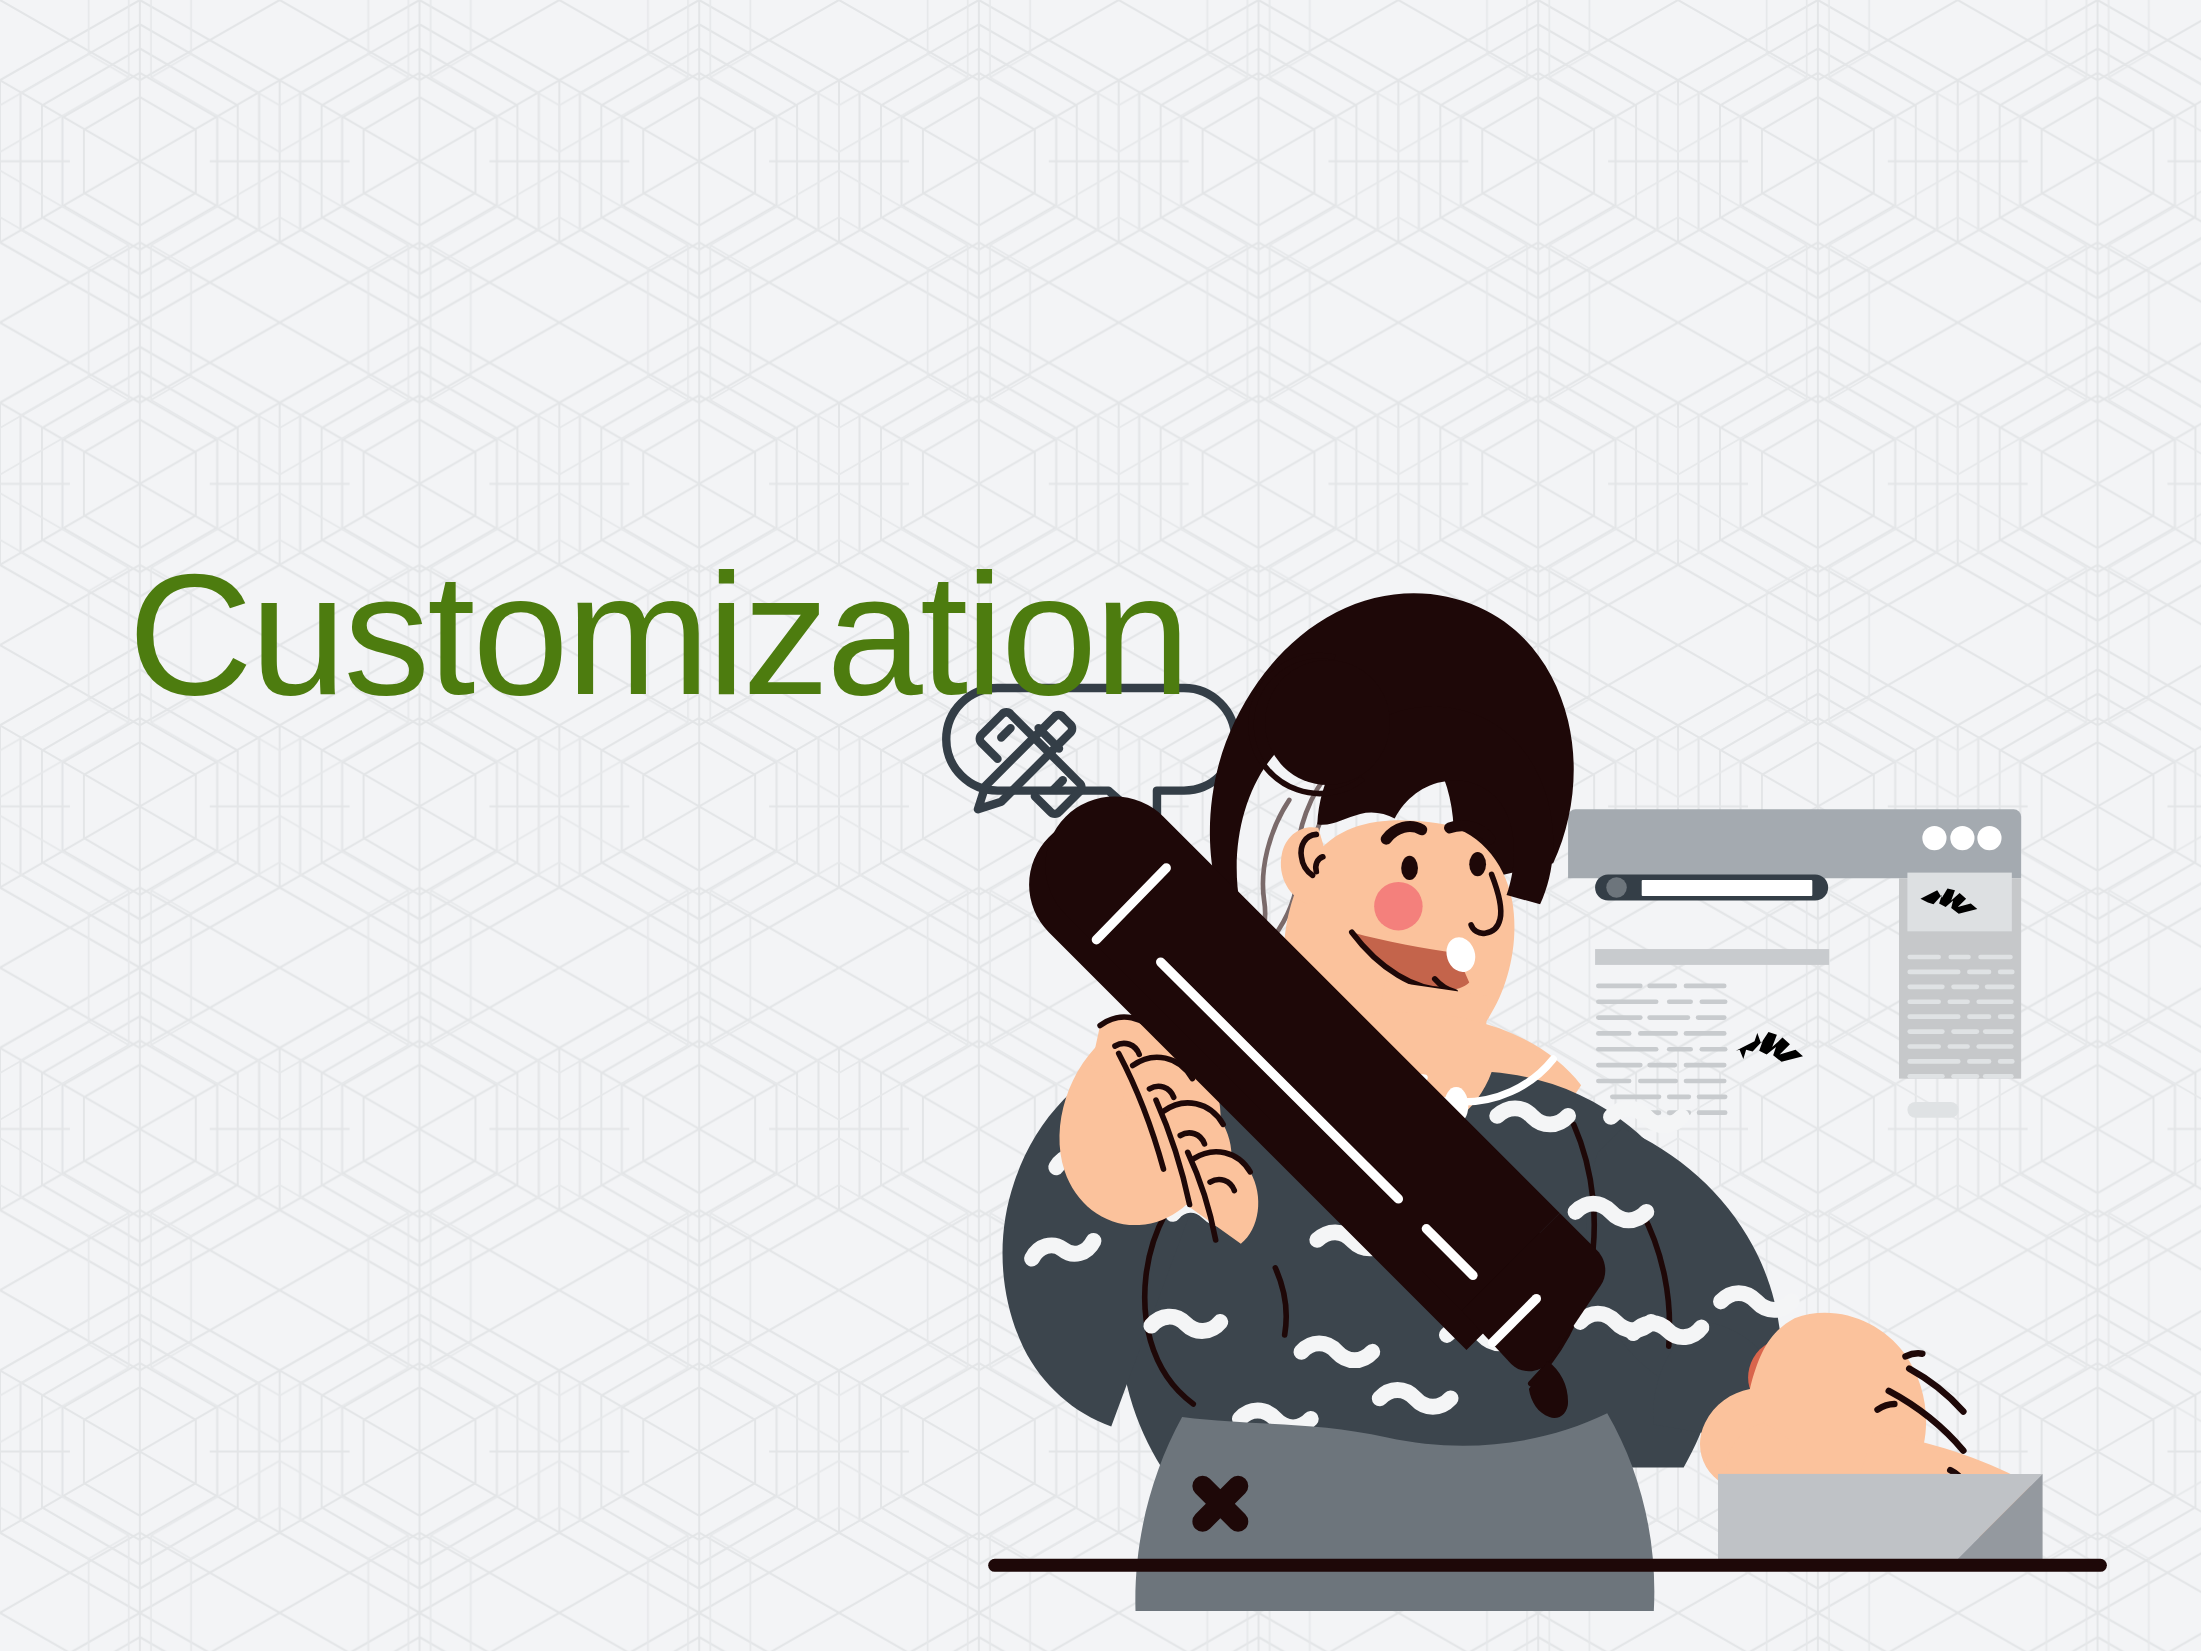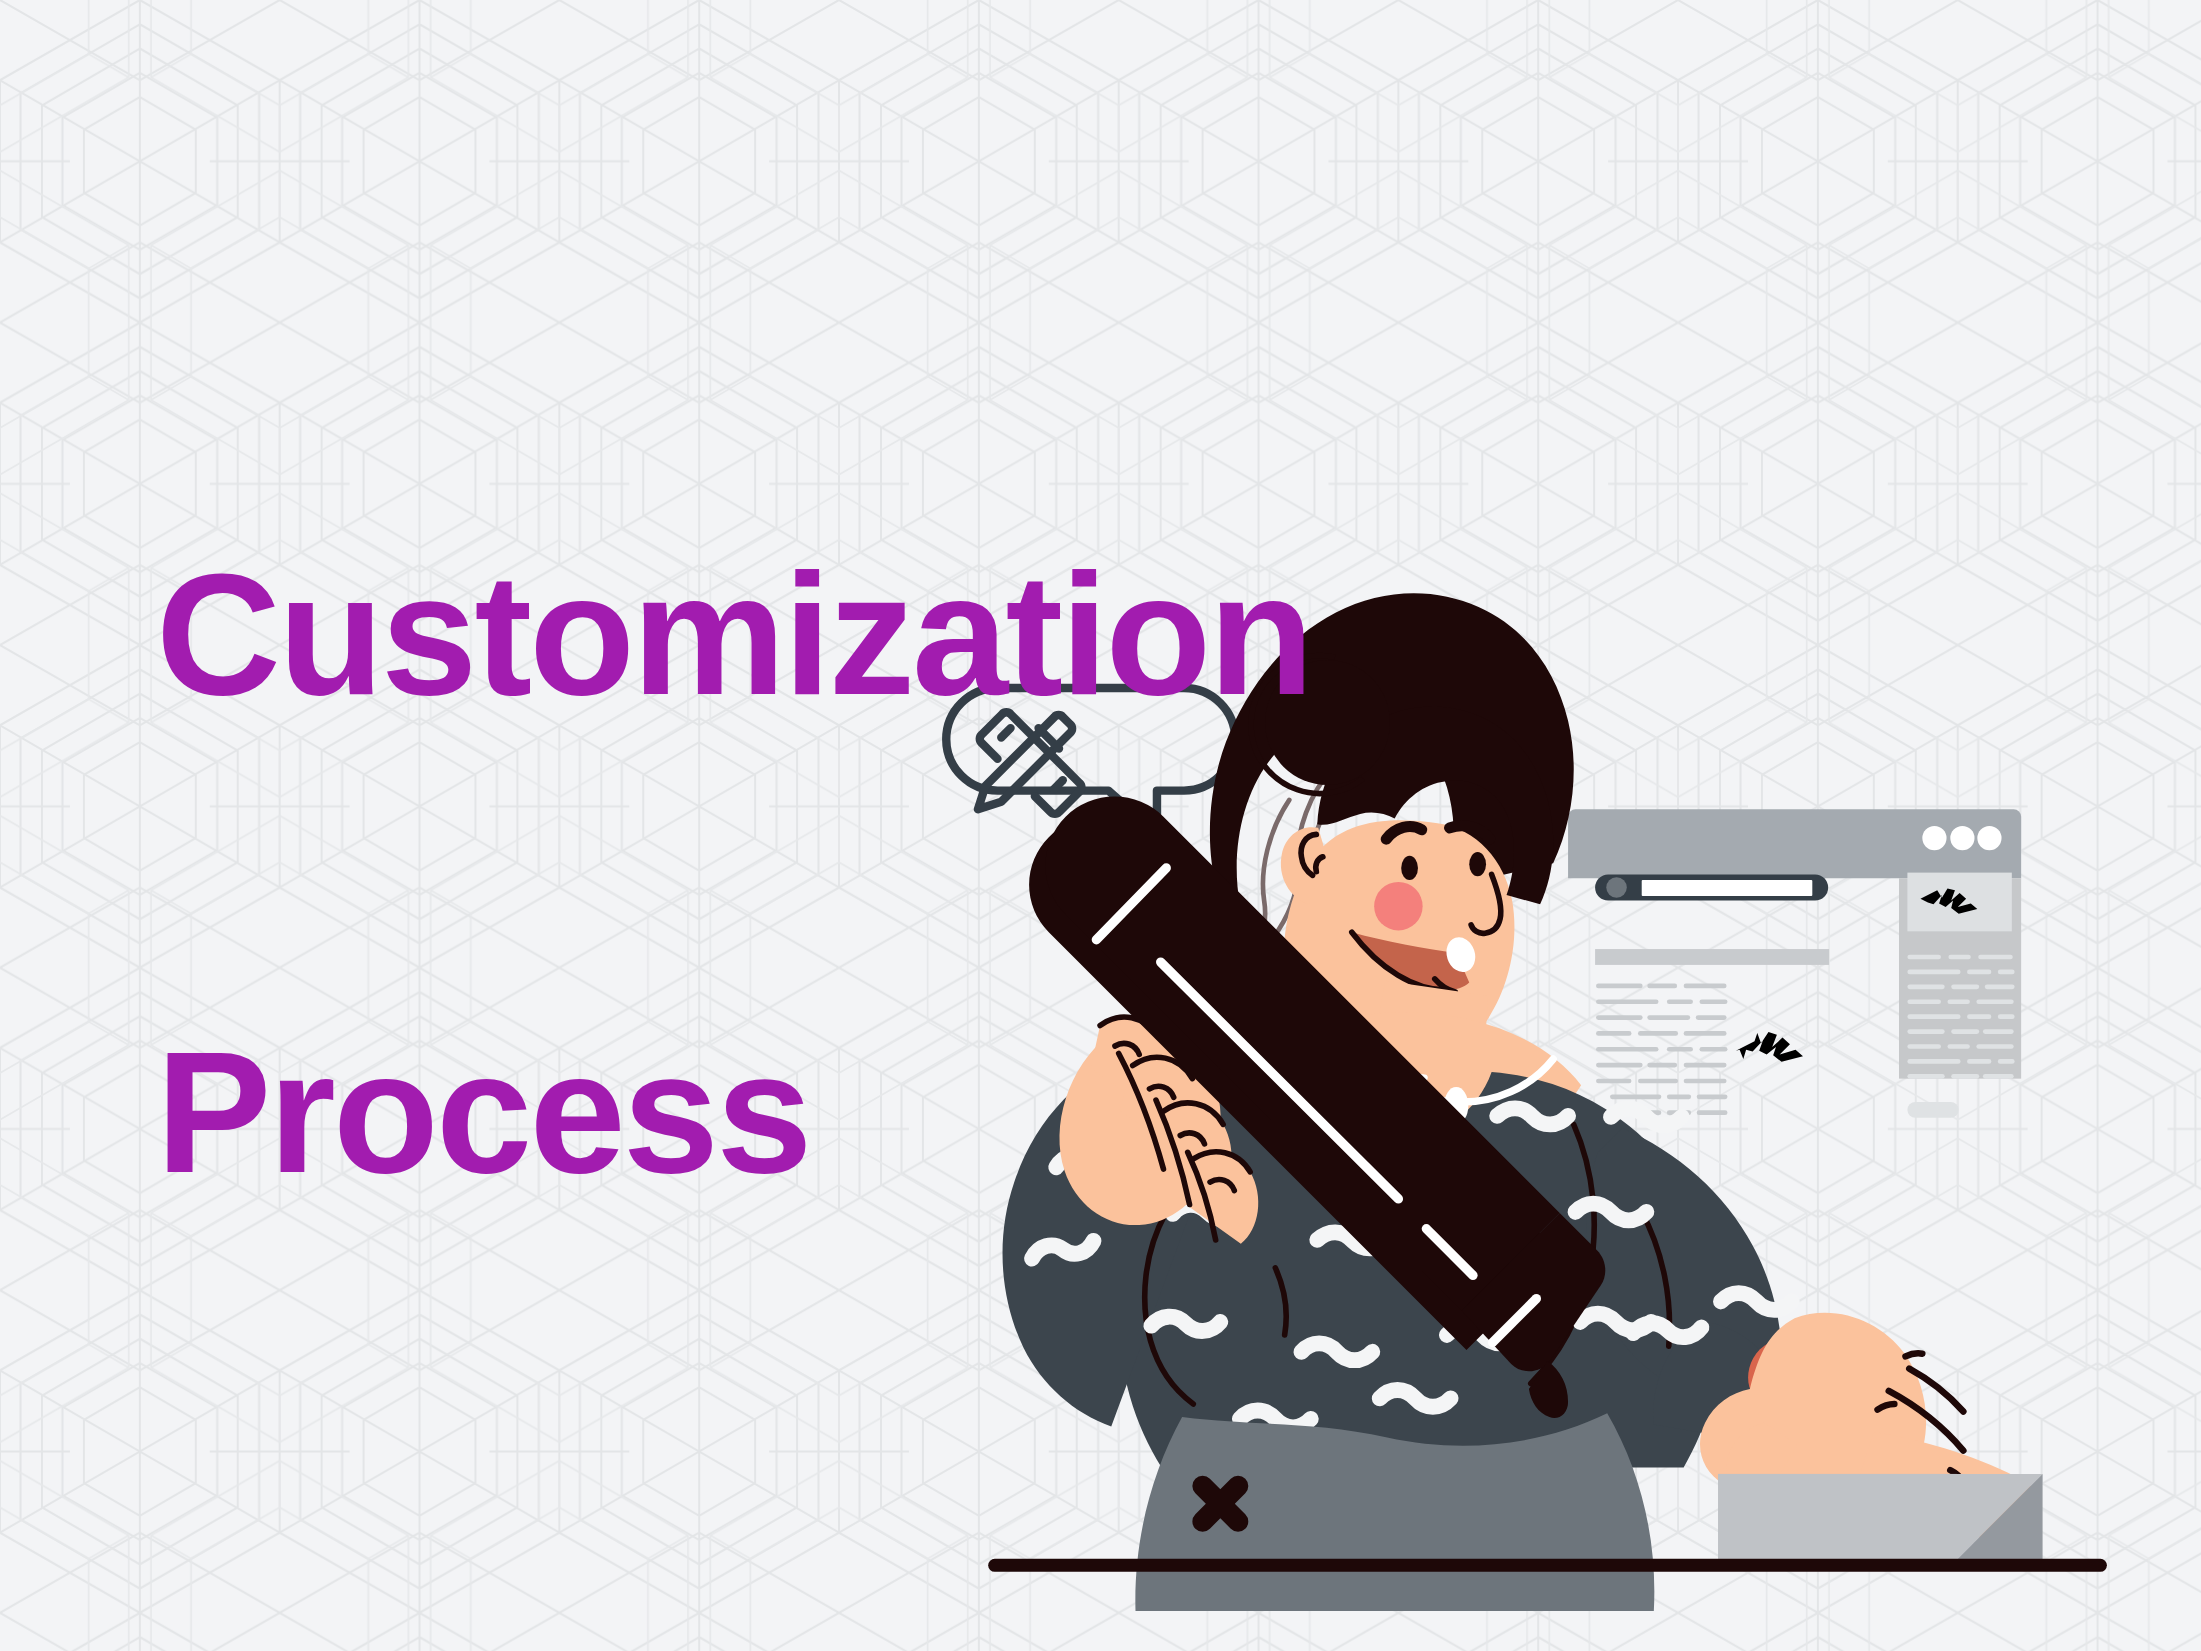--- a/index.html
+++ b/index.html
@@ -20,26 +20,26 @@
   #bg-pattern {
     position: absolute;
     inset: 0;
     z-index: 0;
     pointer-events: none;
   }
 
   
   #headline {
     position: absolute;
-    left: 156px;
+    left: 128px;
     top: 121px;
     z-index: 5;
-    color: #a21caf;
+    color: #4d7c0f;
     font-family: "Liberation Sans", sans-serif;
-    font-weight: 700;
+    font-weight: 400;
     font-size: 173px;
     line-height: 0.92;
     letter-spacing: -2.8px;
     white-space: pre;
   }
   #headline .line { display: block; }
 
   
   #illustration {
     position: absolute;
@@ -89,21 +89,20 @@
         </g>
       </pattern>
     </defs>
     <rect x="0" y="0" width="2362" height="1772" fill="#F3F4F6"></rect>
     <rect x="0" y="0" width="2362" height="1772" fill="url(#hexchev)"></rect>
     <rect x="0" y="0" width="2362" height="1772" fill="url(#hexchev2)"></rect>
   </svg>
 
   <h1 id="headline">
     <span class="line">Customization</span>
-    <span class="line">Process</span>
   </h1>
 
   <svg id="illustration" viewBox="0 0 2362 1772">
 
     <g>
 
       <g>
         <path d="M1690 868 h470 a8 8 0 0 1 8 8 v66 h-486 v-66 a8 8 0 0 1 8 -8 z" fill="#A4AAB0"></path>
         <circle cx="2075" cy="899" r="13" fill="#FFFFFF"></circle>
         <circle cx="2105" cy="899" r="13" fill="#FFFFFF"></circle>

